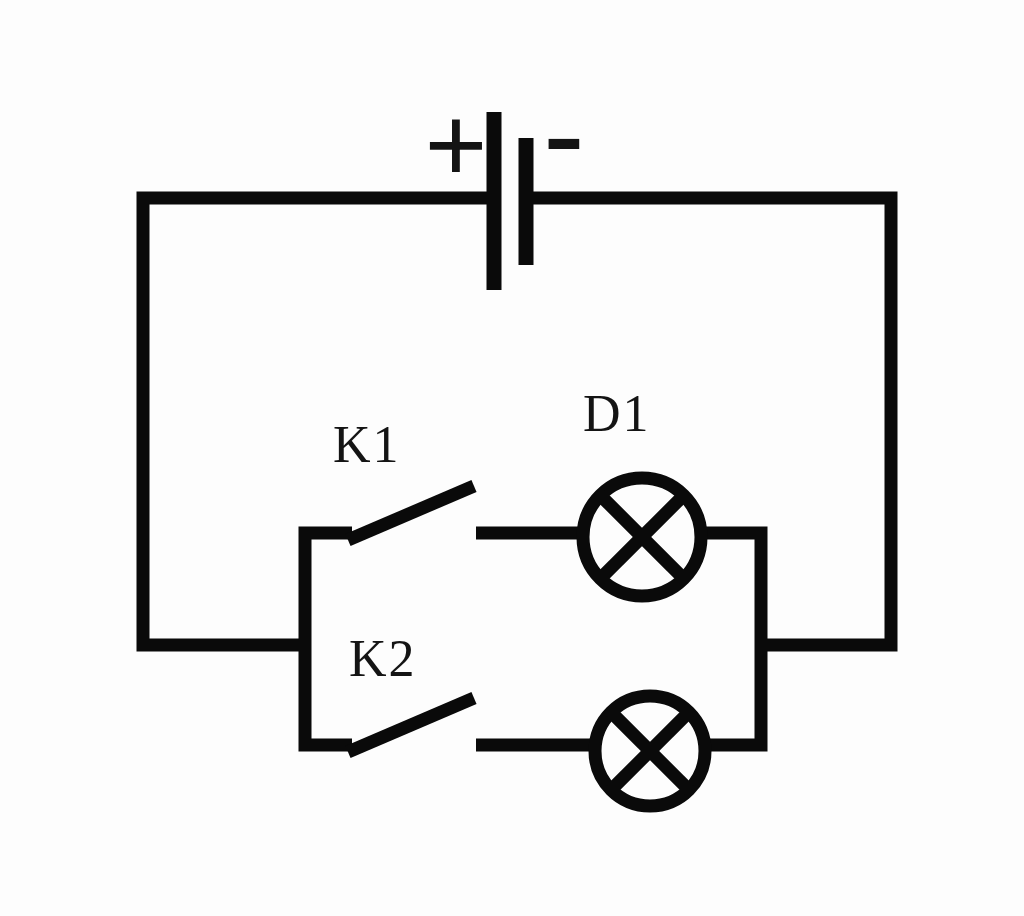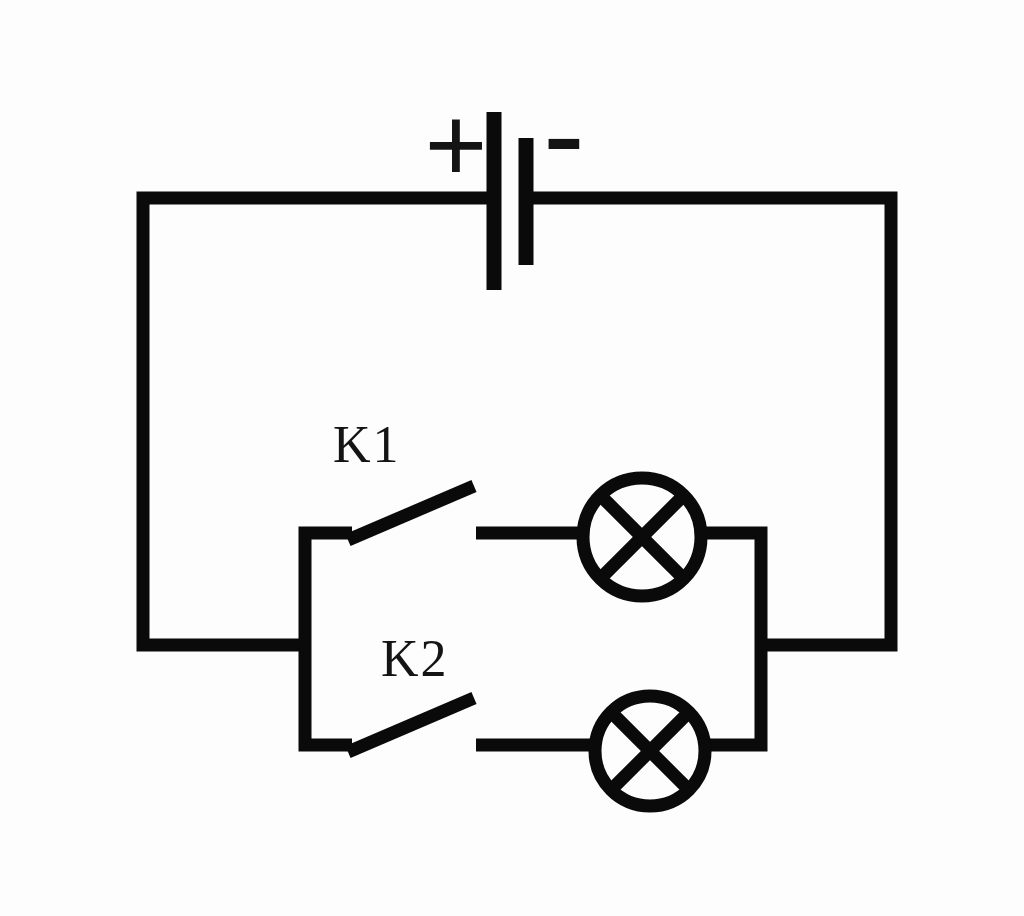--- a/index.html
+++ b/index.html
@@ -91,17 +91,18 @@
       <line x1="688.9" y1="712.1" x2="611.1" y2="789.9"></line>
     </g>
   </svg>
 
   <div class="sign sign-plus" style="left:456px; top:149px;">+</div>
 
   <div class="sign sign-minus" style="left:564px; top:138px;">-</div>
 
   <div class="label" style="left:333px; top:419px;">K1</div>
 
+  <div class="label" style="left:583px; top:388px;">D1</div>
 
-  <div class="label" style="left:349px; top:633px;margin-left:32px;">K2</div>
+  <div class="label" style="left:349px; top:633px;">K2</div>
 
 
 </div>
 
 </body></html>

